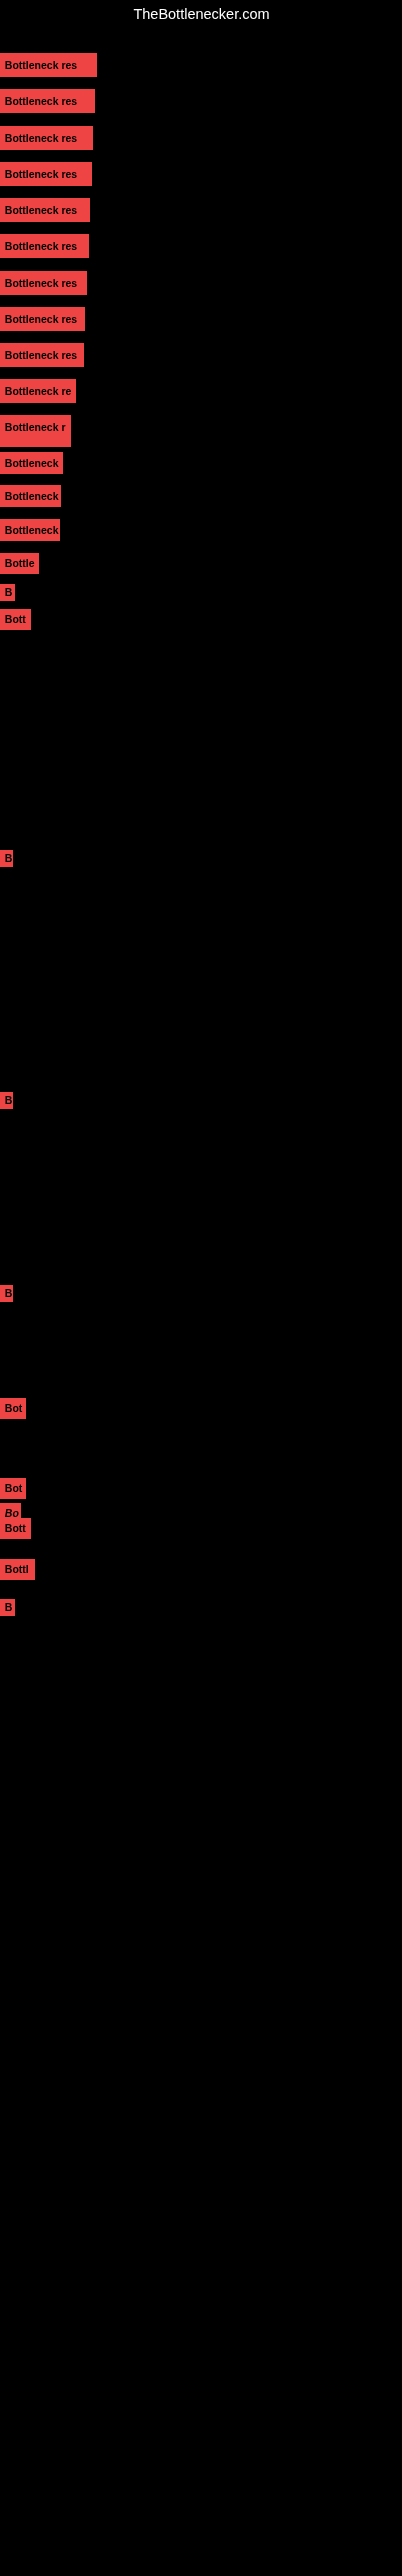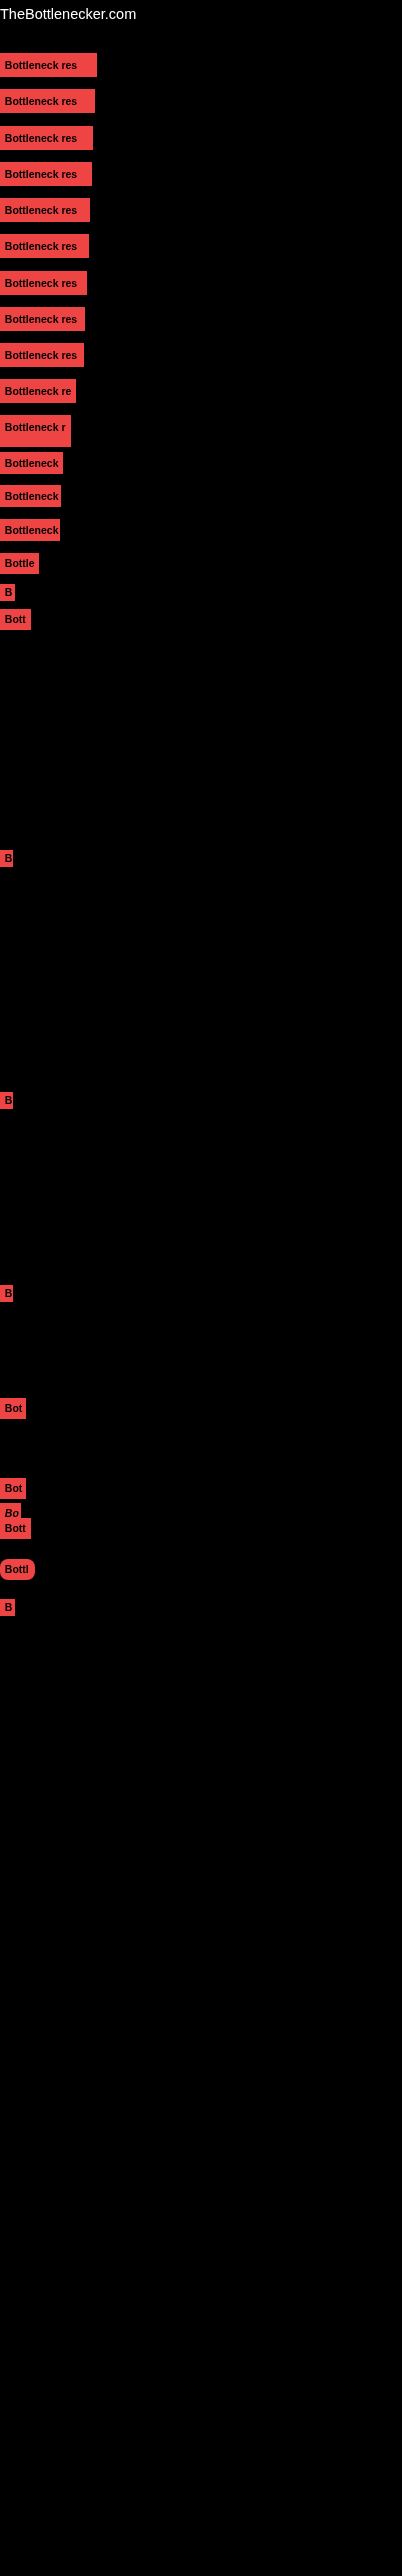--- a/index.html
+++ b/index.html
@@ -10,21 +10,21 @@
 
     body {
       background-color: #000000;
       font-family: Arial, sans-serif;
       width: 403px;
       min-height: 2576px;
       position: relative;
     }
 
     .site-title {
-      text-align: left;
+      text-align: center;
       color: #ffffff;
       font-size: 14.5px;
       padding: 6.4px 0;
       font-weight: normal;
     }
 
     .bottleneck-item {
       position: absolute;
       left: 0;
       background-color: #ef4444;
@@ -60,16 +60,16 @@
     <div class="bottleneck-item" style="top: 524px; width: 39px; height: 21px; line-height: 21px; padding: 0px 4.8px;">Bottle</div>
     <div class="bottleneck-item" style="top: 555px; width: 14.5px; height: 17.7px; line-height: 17.7px; padding: 0px 4.8px;">B</div>
     <div class="bottleneck-item" style="top: 580px; width: 31px; height: 21px; line-height: 21px; padding: 0px 4.8px;">Bott</div>
     <div class="bottleneck-item" style="top: 821px; width: 13px; height: 17.7px; line-height: 17.7px; padding: 0px 4.8px;">B</div>
     <div class="bottleneck-item" style="top: 1063px; width: 13px; height: 17.7px; line-height: 17.7px; padding: 0px 4.8px;">B</div>
     <div class="bottleneck-item" style="top: 1256px; width: 13px; height: 17.7px; line-height: 17.7px; padding: 0px 4.8px;">B</div>
     <div class="bottleneck-item" style="top: 1369px; width: 26px; height: 21px; line-height: 21px; padding: 0px 4.8px;">Bot</div>
     <div class="bottleneck-item" style="top: 1474px; width: 21px; height: 21px; line-height: 21px; padding: 0px 4.8px; font-style: italic;">Bo</div>
     <div class="bottleneck-item" style="top: 1449px; width: 26px; height: 21px; line-height: 21px; padding: 0px 4.8px;">Bot</div>
     <div class="bottleneck-item" style="top: 1489px; width: 31px; height: 21px; line-height: 21px; padding: 0px 4.8px;">Bott</div>
-    <div class="bottleneck-item" style="top: 1530px; width: 35px; height: 21px; line-height: 21px; padding: 0px 4.8px; border-radius: 8px;">Bottl</div>
+    <div class="bottleneck-item" style="top: 1530px; width: 35px; height: 21px; line-height: 21px; padding: 0px 4.8px;">Bottl</div>
     <div class="bottleneck-item" style="top: 1570px; width: 14.5px; height: 17.7px; line-height: 17.7px; padding: 0px 4.8px;">B</div>
   </div>
 
 
 </body></html>

